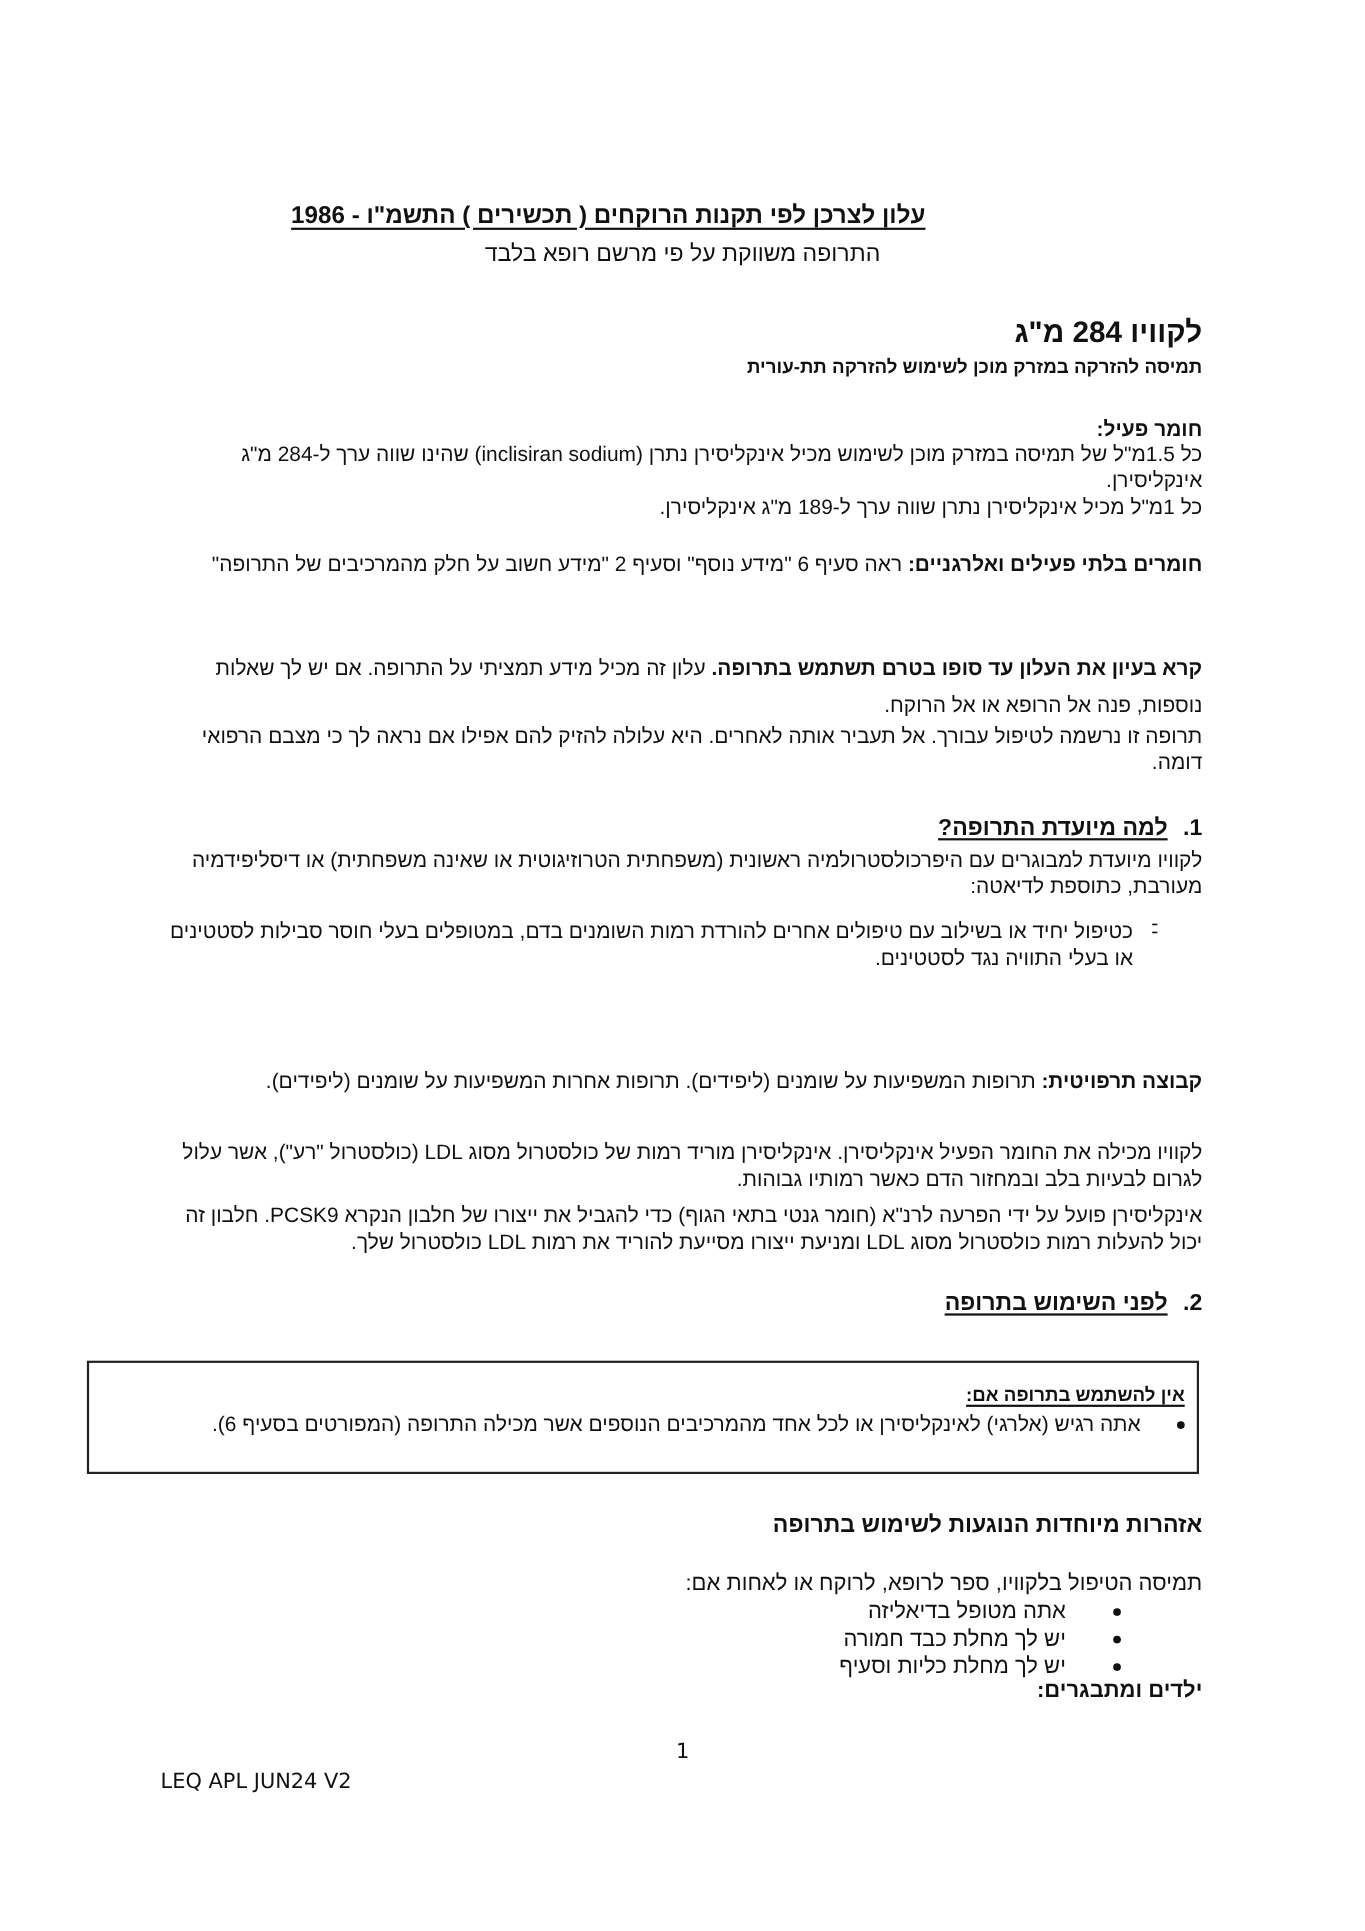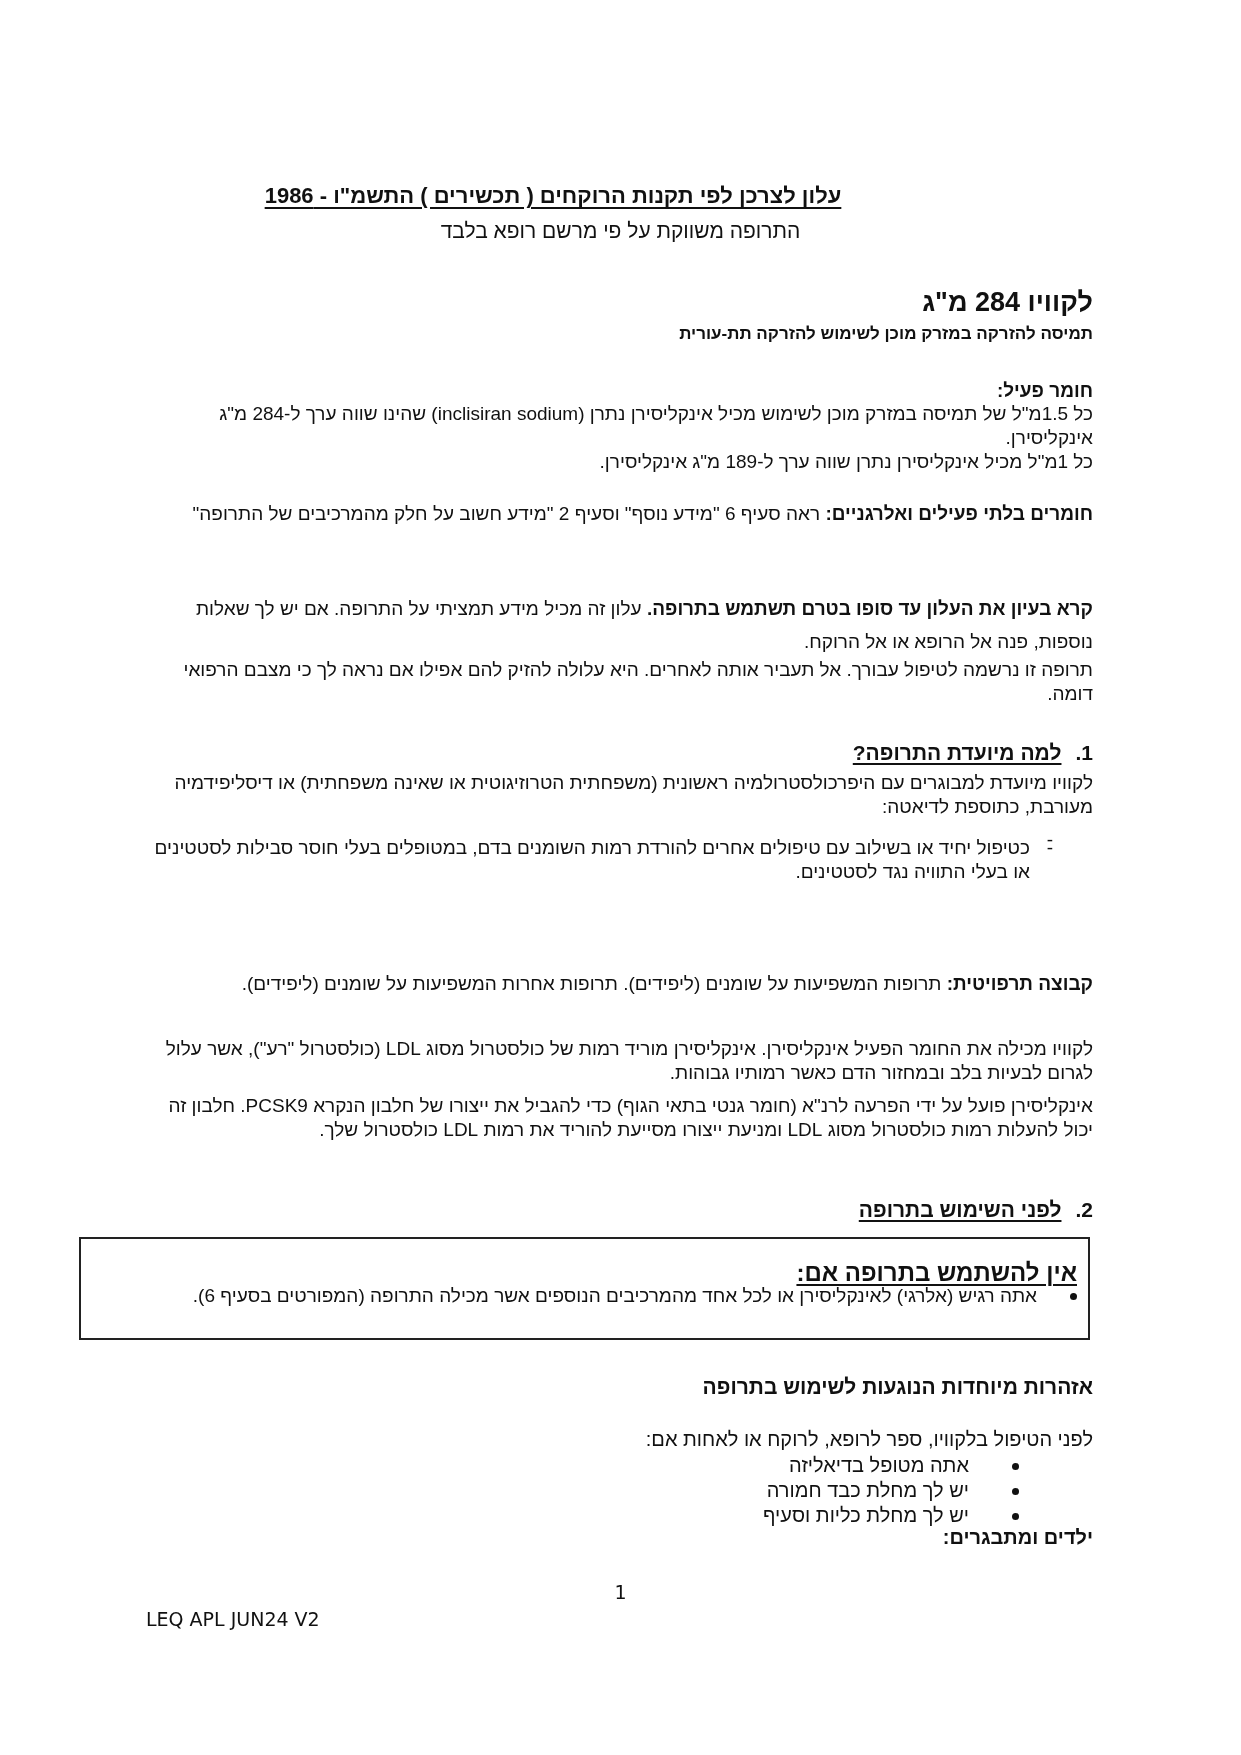--- a/index.html
+++ b/index.html
@@ -95,21 +95,21 @@
 
     .warn-box {
       left: 79px; top: 1237px;
       width: 1011px; height: 103px;
       border: 2px solid #222;
       box-sizing: border-box;
     }
     .warn-box .wtitle {
       position: absolute;
       right: 11px; top: 20px;
-      font-size: 24px;
+      font-size: 17px;
       font-weight: bold;
       text-decoration: underline;
       text-decoration-thickness: 2px;
       text-underline-offset: 3px;
       direction: rtl;
     }
     .warn-box .witem {
       position: absolute;
       right: 11px; top: 46px;
       font-size: 19px;
@@ -223,33 +223,33 @@
     </li>
   </ul>
 
   <div class="abs rtl block" style="top:972px;">
     <span class="b">קבוצה תרפויטית:</span><span> תרופות המשפיעות על שומנים (ליפידים). תרופות אחרות המשפיעות על שומנים (ליפידים).</span>
   </div>
 
   <div class="abs rtl block" style="top:1037px;">לקוויו מכילה את החומר הפעיל אינקליסירן. אינקליסירן מוריד רמות של כולסטרול מסוג LDL (כולסטרול "רע"), אשר עלול לגרום לבעיות בלב ובמחזור הדם כאשר רמותיו גבוהות.</div>
   <div class="abs rtl block" style="top:1094px;">אינקליסירן פועל על ידי הפרעה לרנ"א (חומר גנטי בתאי הגוף) כדי להגביל את ייצורו של חלבון הנקרא PCSK9. חלבון זה יכול להעלות רמות כולסטרול מסוג LDL ומניעת ייצורו מסייעת להוריד את רמות LDL כולסטרול שלך.</div>
 
-  <div class="abs rtl sec-heading" style="top:1198px;margin-left:25px;">
+  <div class="abs rtl sec-heading" style="top:1173px;margin-left:25px;">
     <span class="num">2.</span><span class="ttl">לפני השימוש בתרופה</span>
   </div>
 
   <div class="abs warn-box">
     <div class="wtitle">אין להשתמש בתרופה אם:</div>
     <div class="witem">
       <span class="bullet"></span><span>אתה רגיש (אלרגי) לאינקליסירן או לכל אחד מהמרכיבים הנוספים אשר מכילה התרופה (המפורטים בסעיף 6).</span>
     </div>
   </div>
 
   <div class="abs rtl warn-heading">אזהרות מיוחדות הנוגעות לשימוש בתרופה</div>
-  <div class="abs rtl pre-list">לפני הטיפול בלקוויו, ספר לרופא, לרוקח או לאחות אם:</div>
+  <div class="abs rtl pre-list">תמיסה הטיפול בלקוויו, ספר לרופא, לרוקח או לאחות אם:</div>
 
   <ul class="abs rtl dot-list">
     <li><span class="bdot"></span><span class="itxt">אתה מטופל בדיאליזה</span></li>
     <li><span class="bdot"></span><span class="itxt">יש לך מחלת כבד חמורה</span></li>
     <li><span class="bdot"></span><span class="itxt">יש לך מחלת כליות וסעיף</span></li>
   </ul>
 
   <div class="abs rtl kids-heading">ילדים ומתבגרים:</div>
 
   <div class="abs page-num">1</div>

